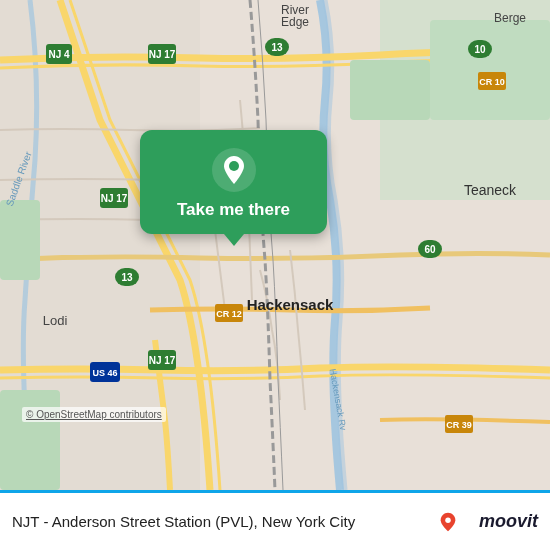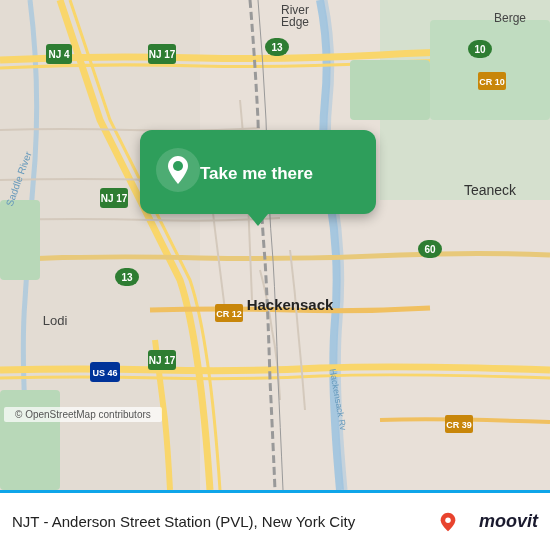--- a/index.html
+++ b/index.html
@@ -23,26 +23,26 @@
     #map-svg {
       width: 100%;
       height: 100%;
     }
 
     
     #tooltip {
       position: absolute;
       top: 130px;
       left: 140px;
-      width: 236px;
+      width: 187px;
       background: #2e9e5b;
       border-radius: 12px;
       padding: 18px 16px 14px;
       display: flex;
-      flex-direction: row;
+      flex-direction: column;
       align-items: center;
       cursor: pointer;
       box-shadow: 0 4px 12px rgba(0,0,0,0.3);
     }
 
     #tooltip::after {
       content: '';
       position: absolute;
       bottom: -12px;
       left: 50%;
@@ -73,26 +73,27 @@
       border-top: 3px solid #0ea5e9;
       display: flex;
       align-items: center;
       padding: 0 12px;
       gap: 10px;
     }
 
     #copyright {
       position: absolute;
       bottom: 68px;
-      left: 4px;
+      left: 22px;
       font-size: 10px;
       color: #555;
       background: rgba(255,255,255,0.7);
-      padding: 2px 11px;
+      padding: 2px 4px;
       border-radius: 2px;
+      text-decoration: underline;
     }
 
     #station-name {
       font-size: 15px;
       font-weight: 500;
       color: #222;
       flex: 1;
     }
 
     #moovit-logo {

